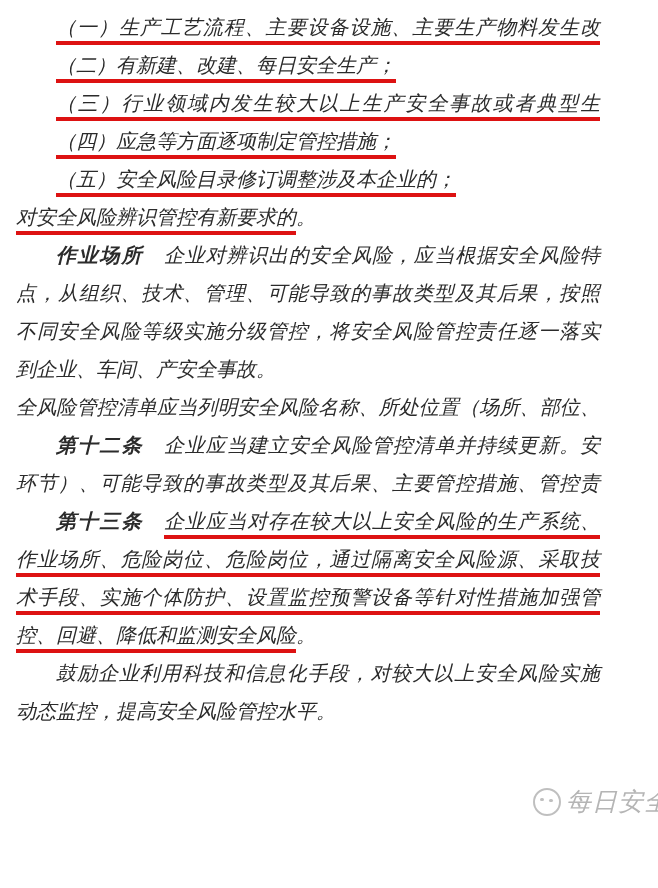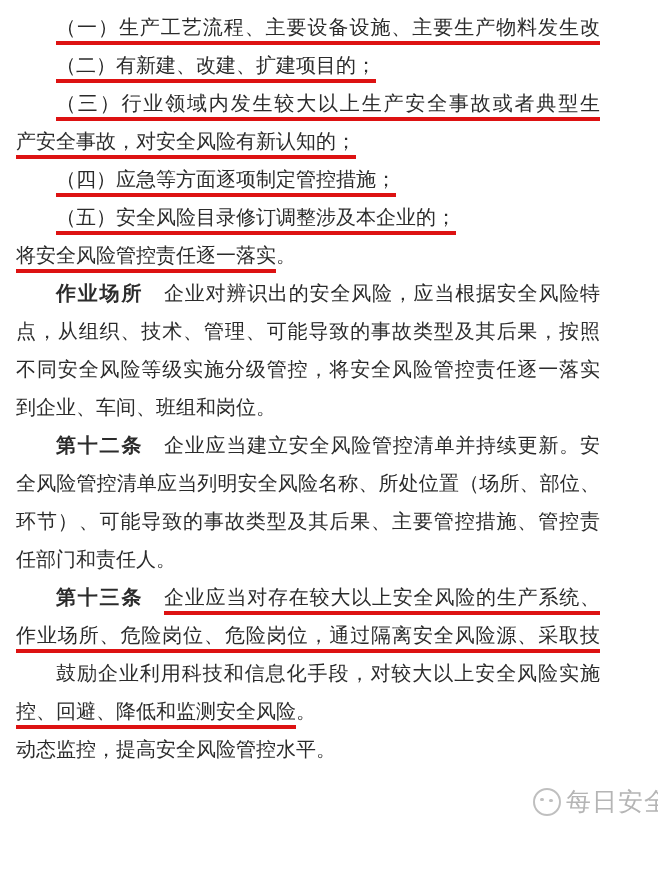--- a/index.html
+++ b/index.html
@@ -9,20 +9,21 @@
     --wm: #b5b5b5;
   }
   html, body { margin: 0; padding: 0; background: #fff; }
   .page {
     position: relative;
     width: 658px;
     height: 888px;
     background: var(--bg);
     overflow: hidden;
     font-family: "Liberation Serif", "DejaVu Serif", serif;
+    font-style: italic;
   }
   .doc {
     position: absolute;
     left: 16px;
     top: 8px;
     width: 584px;
   }
   .line {
     height: 38px;
     line-height: 38px;
@@ -78,37 +79,36 @@
     letter-spacing: 1px;
     font-family: "Liberation Serif", "DejaVu Serif", serif;
   }
 </style>
 </head>
 <body>
 
 <div class="page">
   <div class="doc">
       <div class="line indent full"><span class="seg-u ">（一）生产工艺流程、主要设备设施、主要生产物料发生改</span></div>
-      <div class="line indent"><span class="seg-u ">（二）有新建、改建、扩建项目的；</span></div>
+      <div class="line indent"><span class="seg-u ">（二）有新建、改建、每日安全生产；</span></div>
       <div class="line indent full"><span class="seg-u ">（三）行业领域内发生较大以上生产安全事故或者典型生</span></div>
-      <div class="line"><span class="seg-u ">产安全事故，对安全风险有新认知的；</span></div>
       <div class="line indent"><span class="seg-u ">（四）应急等方面逐项制定管控措施；</span></div>
       <div class="line indent"><span class="seg-u ">（五）安全风险目录修订调整涉及本企业的；</span></div>
-      <div class="line"><span class="seg-u ">将安全风险管控责任逐一落实</span><span class="">。</span></div>
+      <div class="line"><span class="seg-u ">对安全风险辨识管控有新要求的</span><span class="">。</span></div>
       <div class="line indent full"><span class="seg-b">作业场所</span><span class="">　企业对辨识出的安全风险，应当根据安全风险特</span></div>
       <div class="line full"><span class="">点，从组织、技术、管理、可能导致的事故类型及其后果，按照</span></div>
       <div class="line full"><span class="">不同安全风险等级实施分级管控，将安全风险管控责任逐一落实</span></div>
-      <div class="line"><span class="">到企业、车间、班组和岗位。</span></div>
+      <div class="line"><span class="">到企业、车间、产安全事故。</span></div>
+      <div class="line full"><span class="">全风险管控清单应当列明安全风险名称、所处位置（场所、部位、</span></div>
       <div class="line indent full"><span class="seg-b">第十二条</span><span class="">　企业应当建立安全风险管控清单并持续更新。安</span></div>
-      <div class="line full"><span class="">全风险管控清单应当列明安全风险名称、所处位置（场所、部位、</span></div>
       <div class="line full"><span class="">环节）、可能导致的事故类型及其后果、主要管控措施、管控责</span></div>
-      <div class="line"><span class="">任部门和责任人。</span></div>
       <div class="line indent full"><span class="seg-b">第十三条</span><span class="">　</span><span class="seg-u ">企业应当对存在较大以上安全风险的生产系统、</span></div>
       <div class="line full"><span class="seg-u ">作业场所、危险岗位、危险岗位，通过隔离安全风险源、采取技</span></div>
+      <div class="line full"><span class="seg-u ">术手段、实施个体防护、设置监控预警设备等针对性措施加强管</span></div>
+      <div class="line"><span class="seg-u ">控、回避、降低和监测安全风险</span><span class="">。</span></div>
       <div class="line indent full"><span class="">鼓励企业利用科技和信息化手段，对较大以上安全风险实施</span></div>
-      <div class="line"><span class="seg-u ">控、回避、降低和监测安全风险</span><span class="">。</span></div>
       <div class="line"><span class="">动态监控，提高安全风险管控水平。</span></div>
     </div>
   <div class="watermark">
     <span class="wm-icon"></span>
     <span class="wm-text">每日安全生产</span>
   </div>
 </div>
 
 </body></html>

